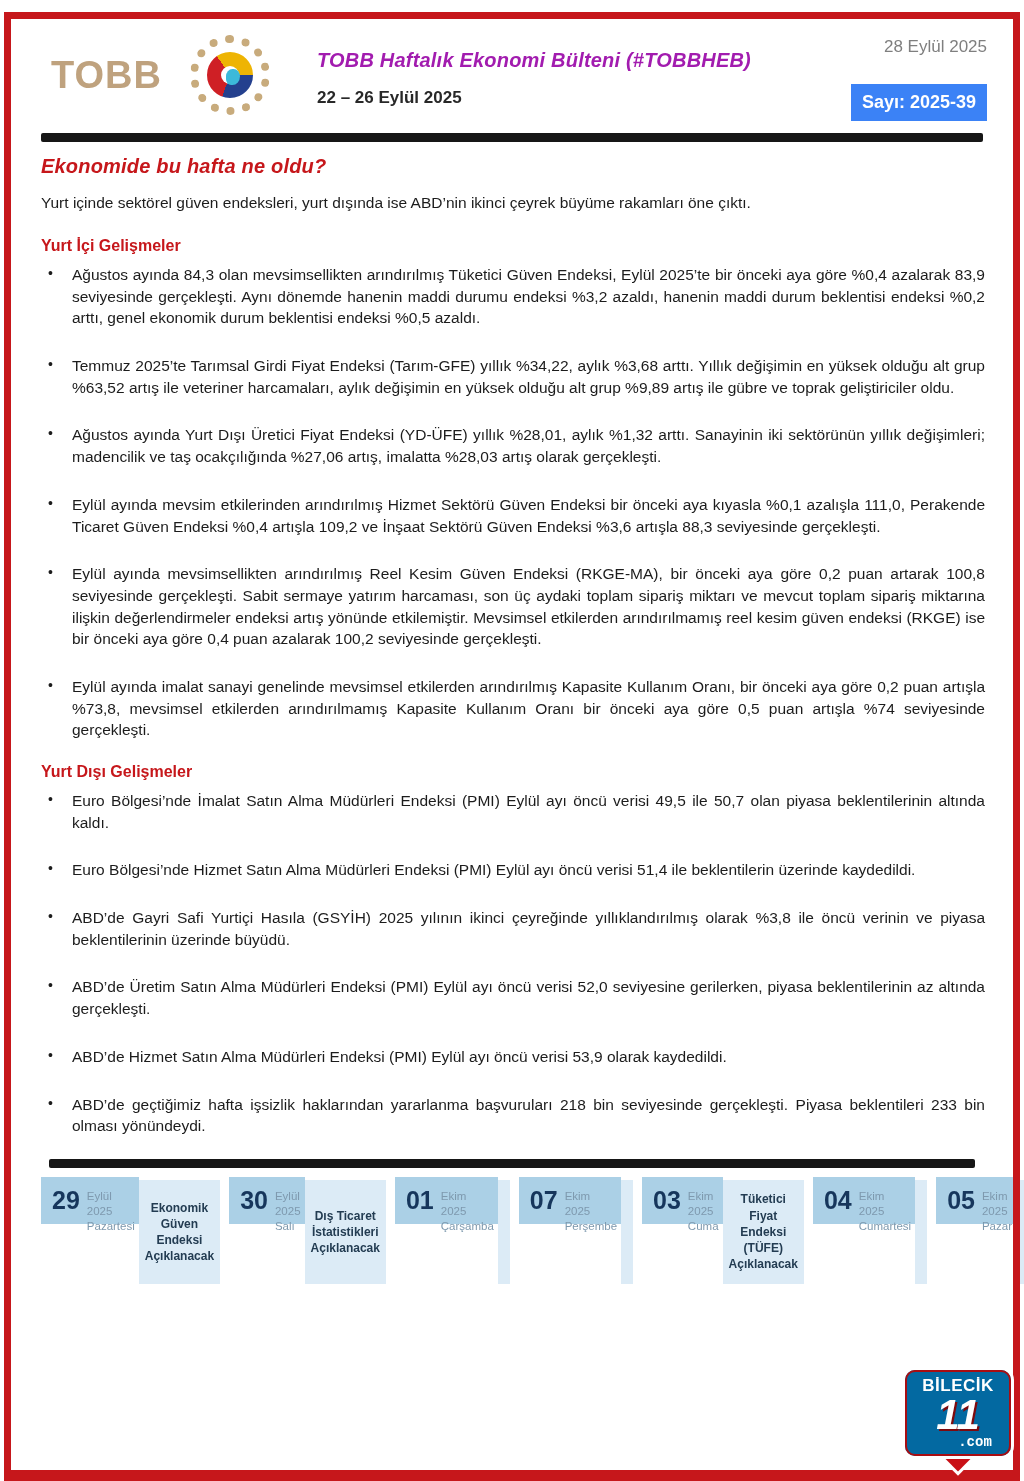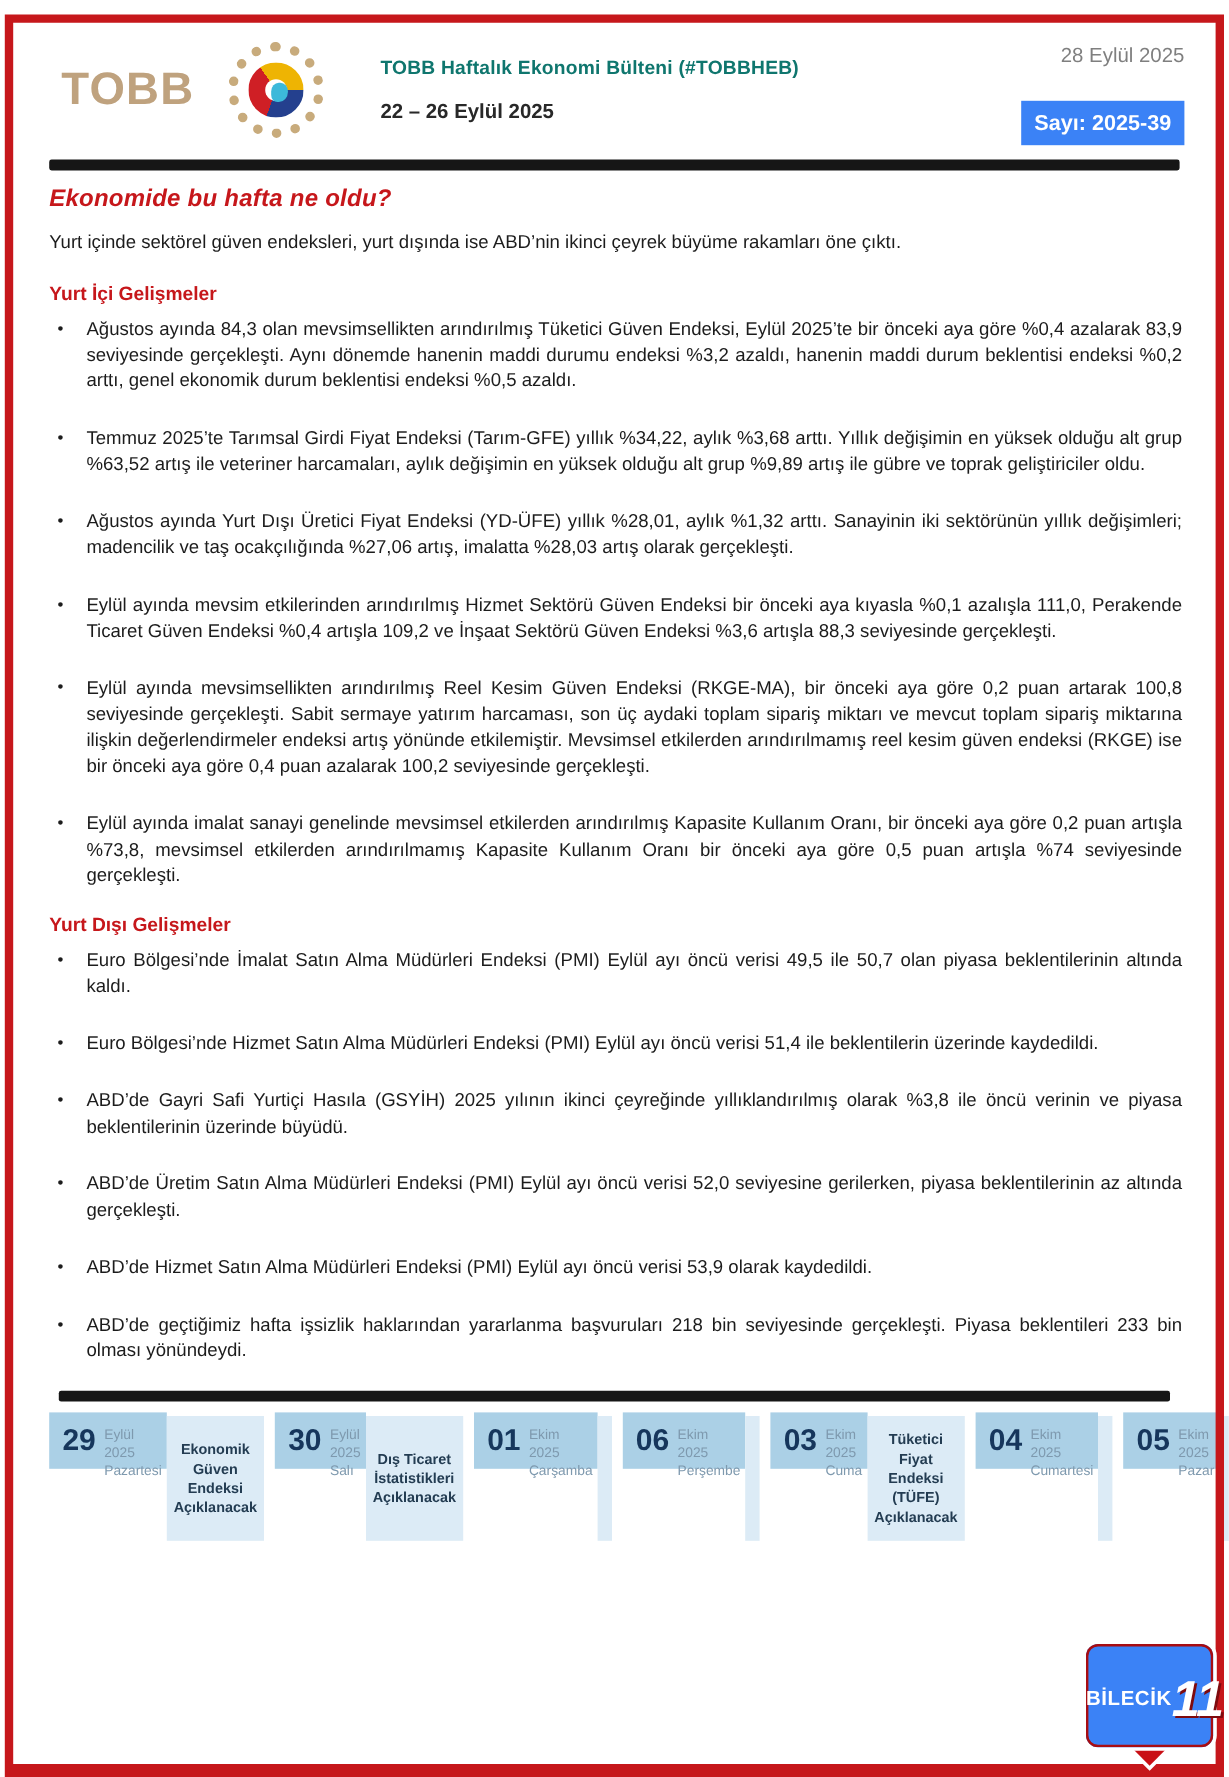--- a/index.html
+++ b/index.html
@@ -43,21 +43,21 @@
   .emblem-center {
     position: absolute; inset: 31px; border-radius: 50%;
     background: #ffffff;
   }
   .emblem-dot {
     position: absolute; left: 36px; top: 34px; width: 14px; height: 16px;
     border-radius: 50% 50% 60% 40%;
     background: #3cb9da;
   }
   .title-block { flex: 1; padding: 14px 0 0 14px; }
-  .title { font-size: 16px; font-weight: bold; color: #0f766e; letter-spacing: 0.2px; }
+  .title { font-size: 20px; font-weight: bold; color: #a21caf; letter-spacing: 0.2px; font-style: italic; }
   .subtitle { font-size: 17px; font-weight: bold; color: #282828; margin-top: 16px; }
   .right-block { width: 172px; flex: none; text-align: right; padding-top: 2px; }
   .date-text { color: #7f7f7f; font-size: 17px; }
   .issue-badge {
     margin-top: 27px; display: inline-block;
     background: #3b82f6; color: #ffffff;
     font-size: 18px; font-weight: bold;
     padding: 8px 11px;
   }
 
@@ -100,23 +100,23 @@
     text-align: center; line-height: 1.35;
   }
 
   
   .bilecik {
     position: absolute; right: 2px; bottom: 14px;
     width: 106px; height: 86px; z-index: 6;
   }
   .bilecik-badge {
     position: absolute; inset: 0;
-    background: #3b82f6; border-radius: 10px;
+    background: #0369a1; border-radius: 10px;
     box-shadow: 0 0 0 3px #ffffff, inset 0 0 0 2px #a80d12;
-    display: flex; align-items: center;
+    display: flex; flex-direction: column; align-items: center;
     padding-top: 6px;
   }
   .bilecik-tail {
     position: absolute; left: 50%; bottom: -10px;
     width: 26px; height: 26px;
     background: #c91016;
     transform: translateX(-50%) rotate(45deg);
     box-shadow: 3px 3px 0 0 #ffffff;
   }
   .bilecik-line1 { color: #fff; font-weight: bold; font-size: 17px; letter-spacing: 0.5px; }
@@ -262,21 +262,21 @@
             <span>Çarşamba</span>
           </span>
         </div>
         <div class="cal-body">
           <div class="cal-event"></div>
         </div>
       </div>
 
       <div class="cal-card">
         <div class="cal-head">
-          <span class="cal-day">06</span>
+          <span class="cal-day">07</span>
           <span class="cal-sub">
             <span>Ekim 2025</span>
             <span>Perşembe</span>
           </span>
         </div>
         <div class="cal-body">
           <div class="cal-event"></div>
         </div>
       </div>
 

